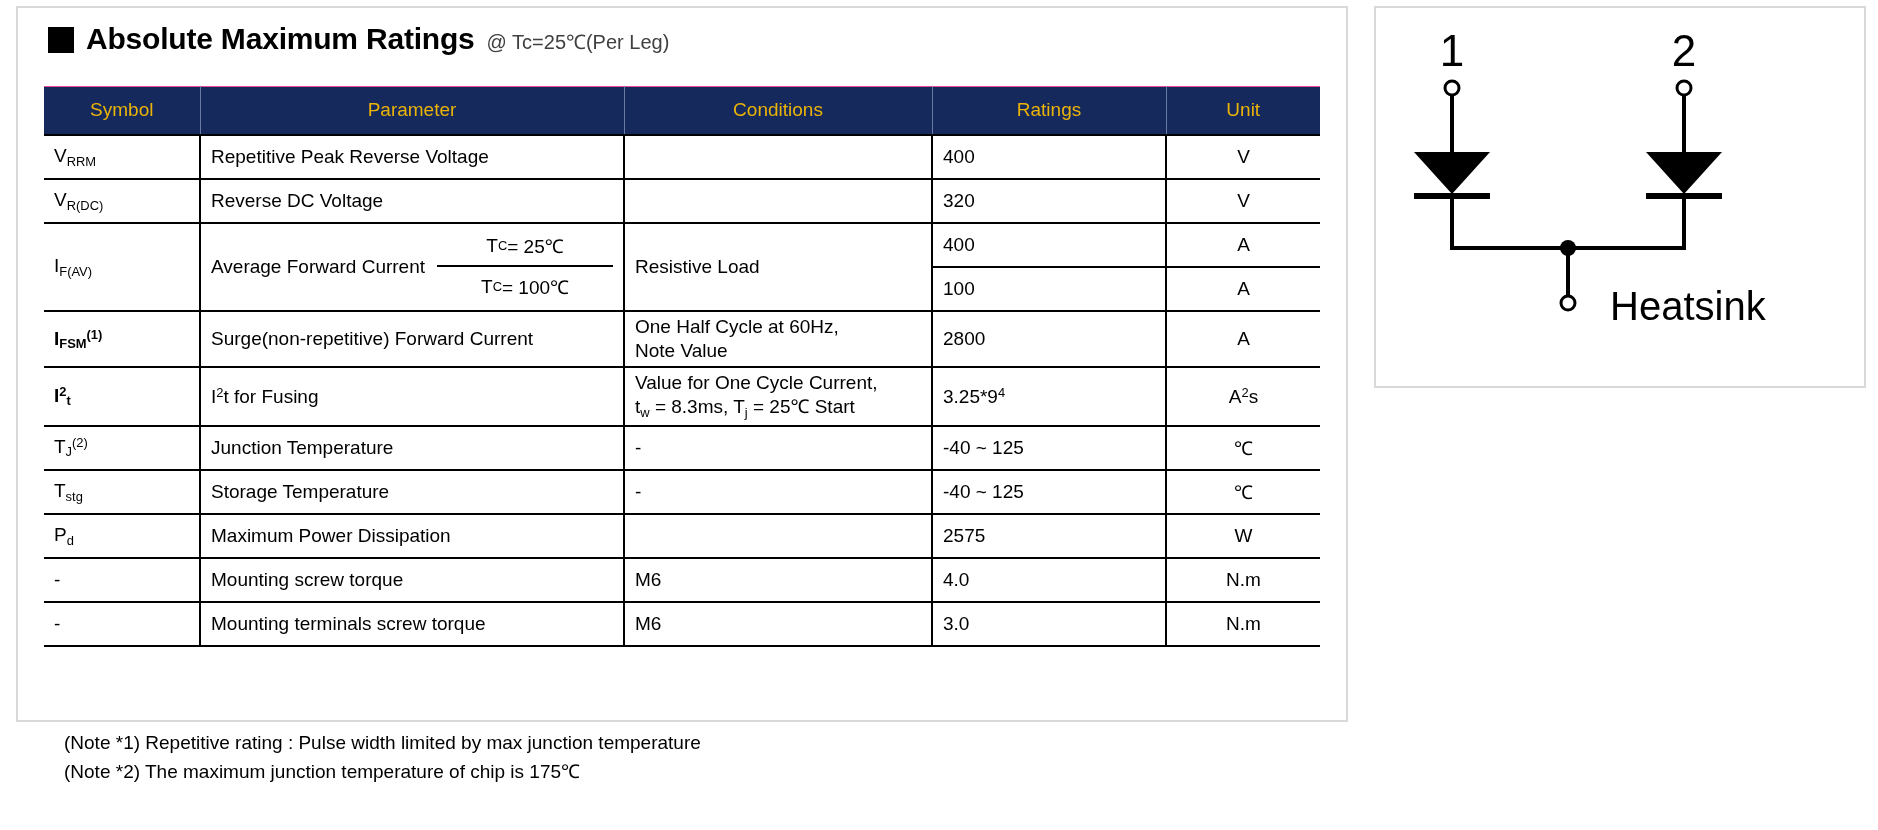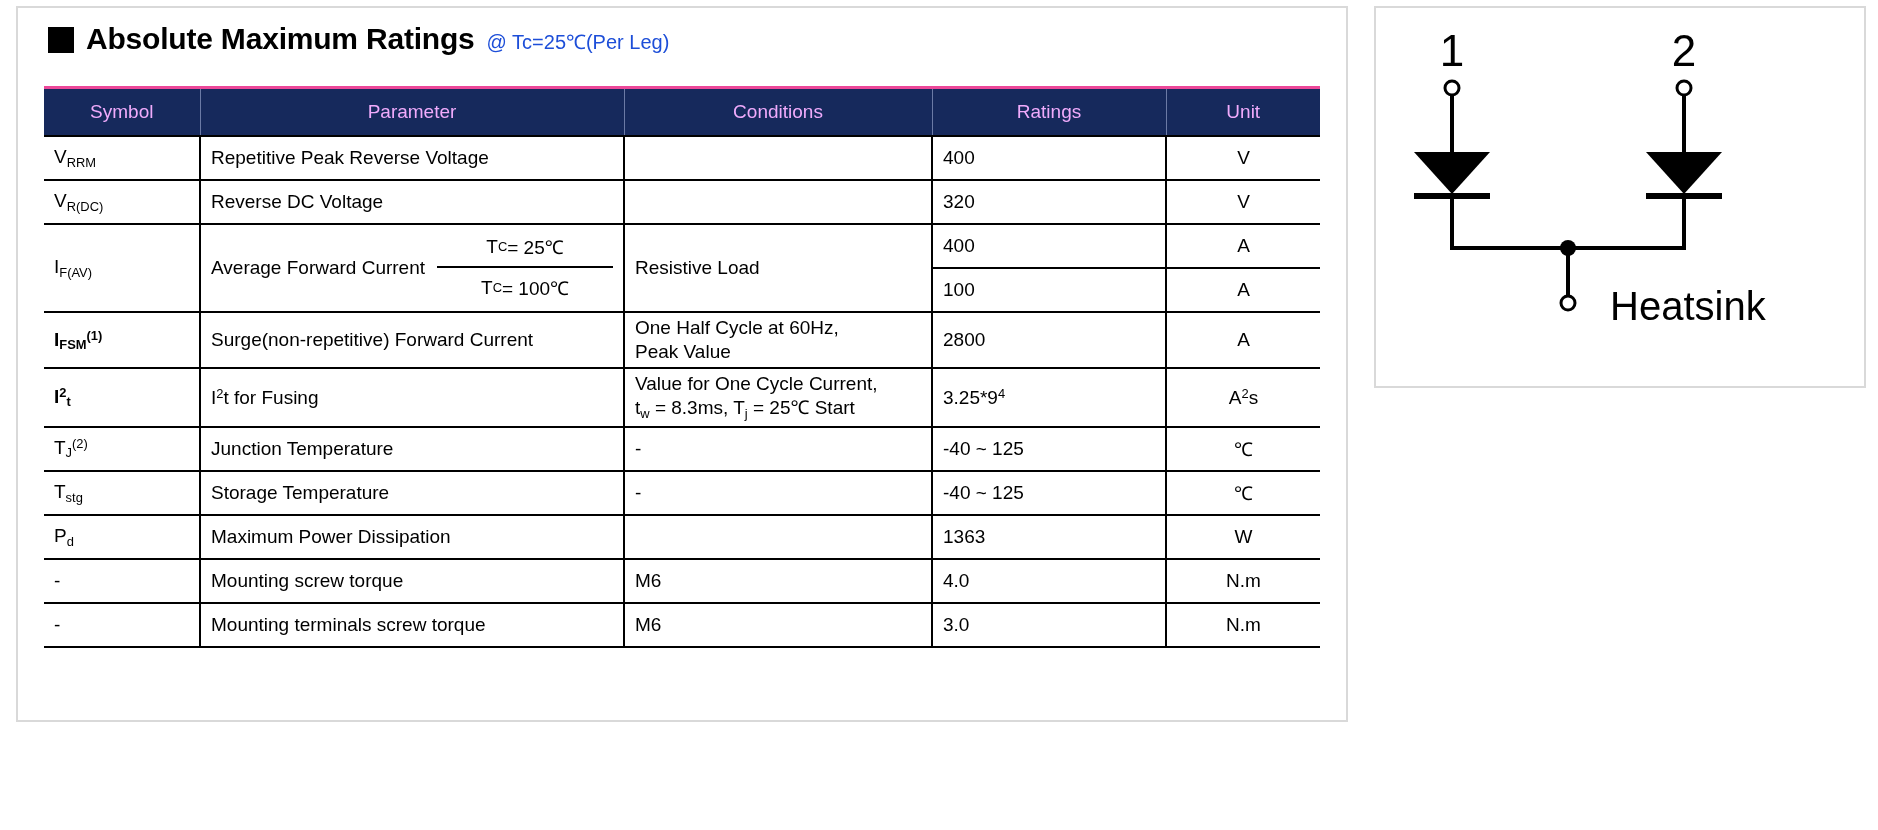--- a/index.html
+++ b/index.html
@@ -41,46 +41,46 @@
     top: 4px;
   }
   .title-main {
     font-size: 30px;
     font-weight: bold;
     color: #000000;
     letter-spacing: -0.2px;
   }
   .title-sub {
     font-size: 20px;
-    color: #1d4ed8;
+    color: #404040;
     font-weight: normal;
   }
 
   
   #ratings-table {
     position: absolute;
     left: 26px; top: 78px;
     width: 1276px;
     border-collapse: collapse;
     table-layout: fixed;
   }
   #ratings-table col.c-sym  { width: 156px; }
   #ratings-table col.c-par  { width: 424px; }
   #ratings-table col.c-cond { width: 308px; }
   #ratings-table col.c-rat  { width: 234px; }
   #ratings-table col.c-unit { width: 154px; }
 
   #ratings-table thead th {
     background: #16295c;
-    color: #f0abfc;
+    color: #eab308;
     font-size: 19px;
     font-weight: normal;
     height: 48px;
     border-right: 1px solid #6b7aa5;
-    border-top: 3px solid #ec4899;
+    border-top: 1px solid #ec4899;
     padding: 0 6px;
     text-align: center;
   }
   #ratings-table thead th:last-child { border-right: none; }
 
   #ratings-table td {
     border-bottom: 2px solid #000000;
     border-right: 2px solid #000000;
     font-size: 19px;
     color: #000000;
@@ -237,21 +237,21 @@
           <td class="unit">A</td>
         </tr>
 
         <tr>
           <td class="sym mid">
             <span>I</span><sub>FSM</sub><sup>(1)</sup>
           </td>
           <td class="par">Surge(non-repetitive) Forward  Current</td>
           <td class="cond">
             <span class="line2">One Half Cycle at 60Hz,</span>
-            <span class="line2">Peak Value</span>
+            <span class="line2">Note Value</span>
           </td>
           <td class="rat">2800</td>
           <td class="unit">A</td>
         </tr>
 
         <tr>
           <td class="sym mid">
             <span>I</span><sup>2</sup><sub>t</sub>
           </td>
           <td class="par">
@@ -290,21 +290,21 @@
           <td class="rat">-40 ~ 125</td>
           <td class="unit">℃</td>
         </tr>
 
         <tr>
           <td class="sym">
             <span>P</span><sub>d</sub>
           </td>
           <td class="par">Maximum Power Dissipation</td>
           <td class="cond"></td>
-          <td class="rat">1363</td>
+          <td class="rat">2575</td>
           <td class="unit">W</td>
         </tr>
 
         <tr>
           <td class="sym">-</td>
           <td class="par">Mounting  screw torque</td>
           <td class="cond">M6</td>
           <td class="rat">4.0</td>
           <td class="unit">N.m</td>
         </tr>
@@ -313,20 +313,24 @@
           <td class="sym">-</td>
           <td class="par">Mounting terminals screw torque</td>
           <td class="cond">M6</td>
           <td class="rat">3.0</td>
           <td class="unit">N.m</td>
         </tr>
 
       </tbody>
     </table>
 
+    <div id="notes">
+      <div>(Note *1) Repetitive rating : Pulse width limited by max junction temperature</div>
+      <div>(Note *2) The maximum junction temperature of chip is 175℃</div>
+    </div>
 
   </div>
 
   <div id="right-panel">
     <svg id="schematic" width="488" height="378" viewBox="0 0 488 378">
 
       <text x="76" y="58" font-family="Liberation Sans, sans-serif" font-size="44" text-anchor="middle" fill="#000000">1</text>
       <text x="308" y="58" font-family="Liberation Sans, sans-serif" font-size="44" text-anchor="middle" fill="#000000">2</text>
 
       <circle cx="76" cy="80" r="7" fill="#ffffff" stroke="#000000" stroke-width="3"></circle>

